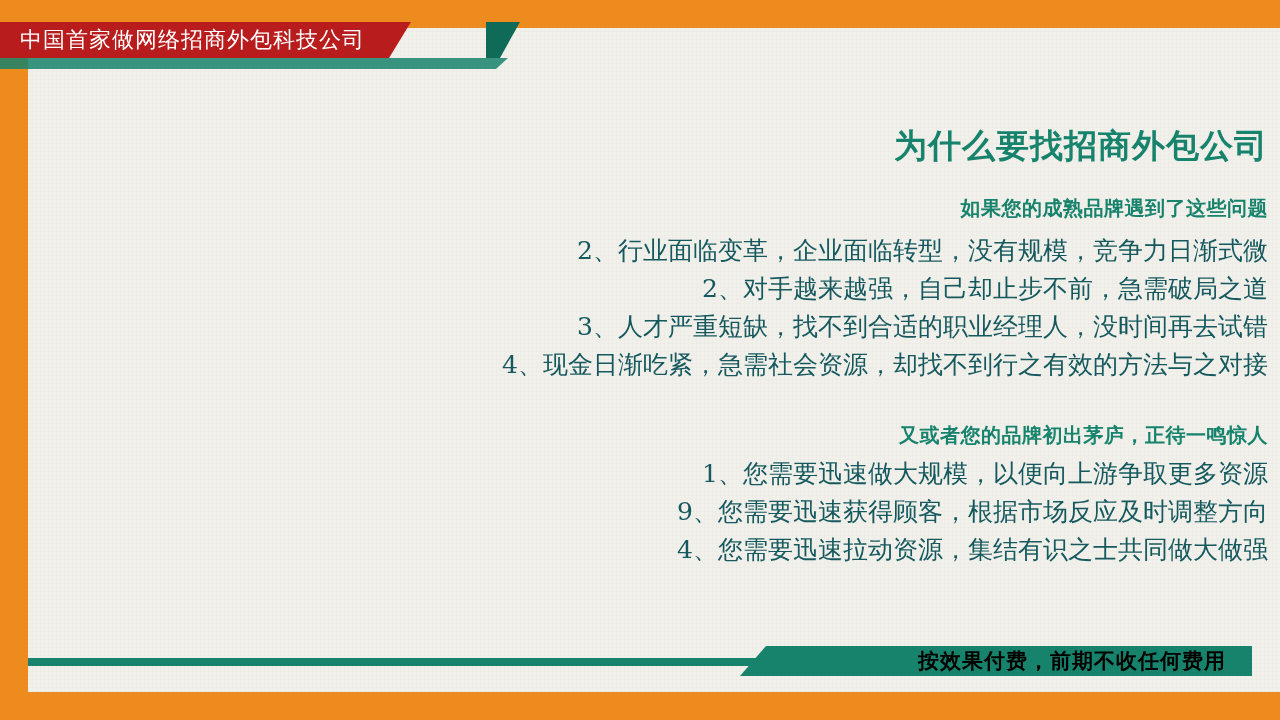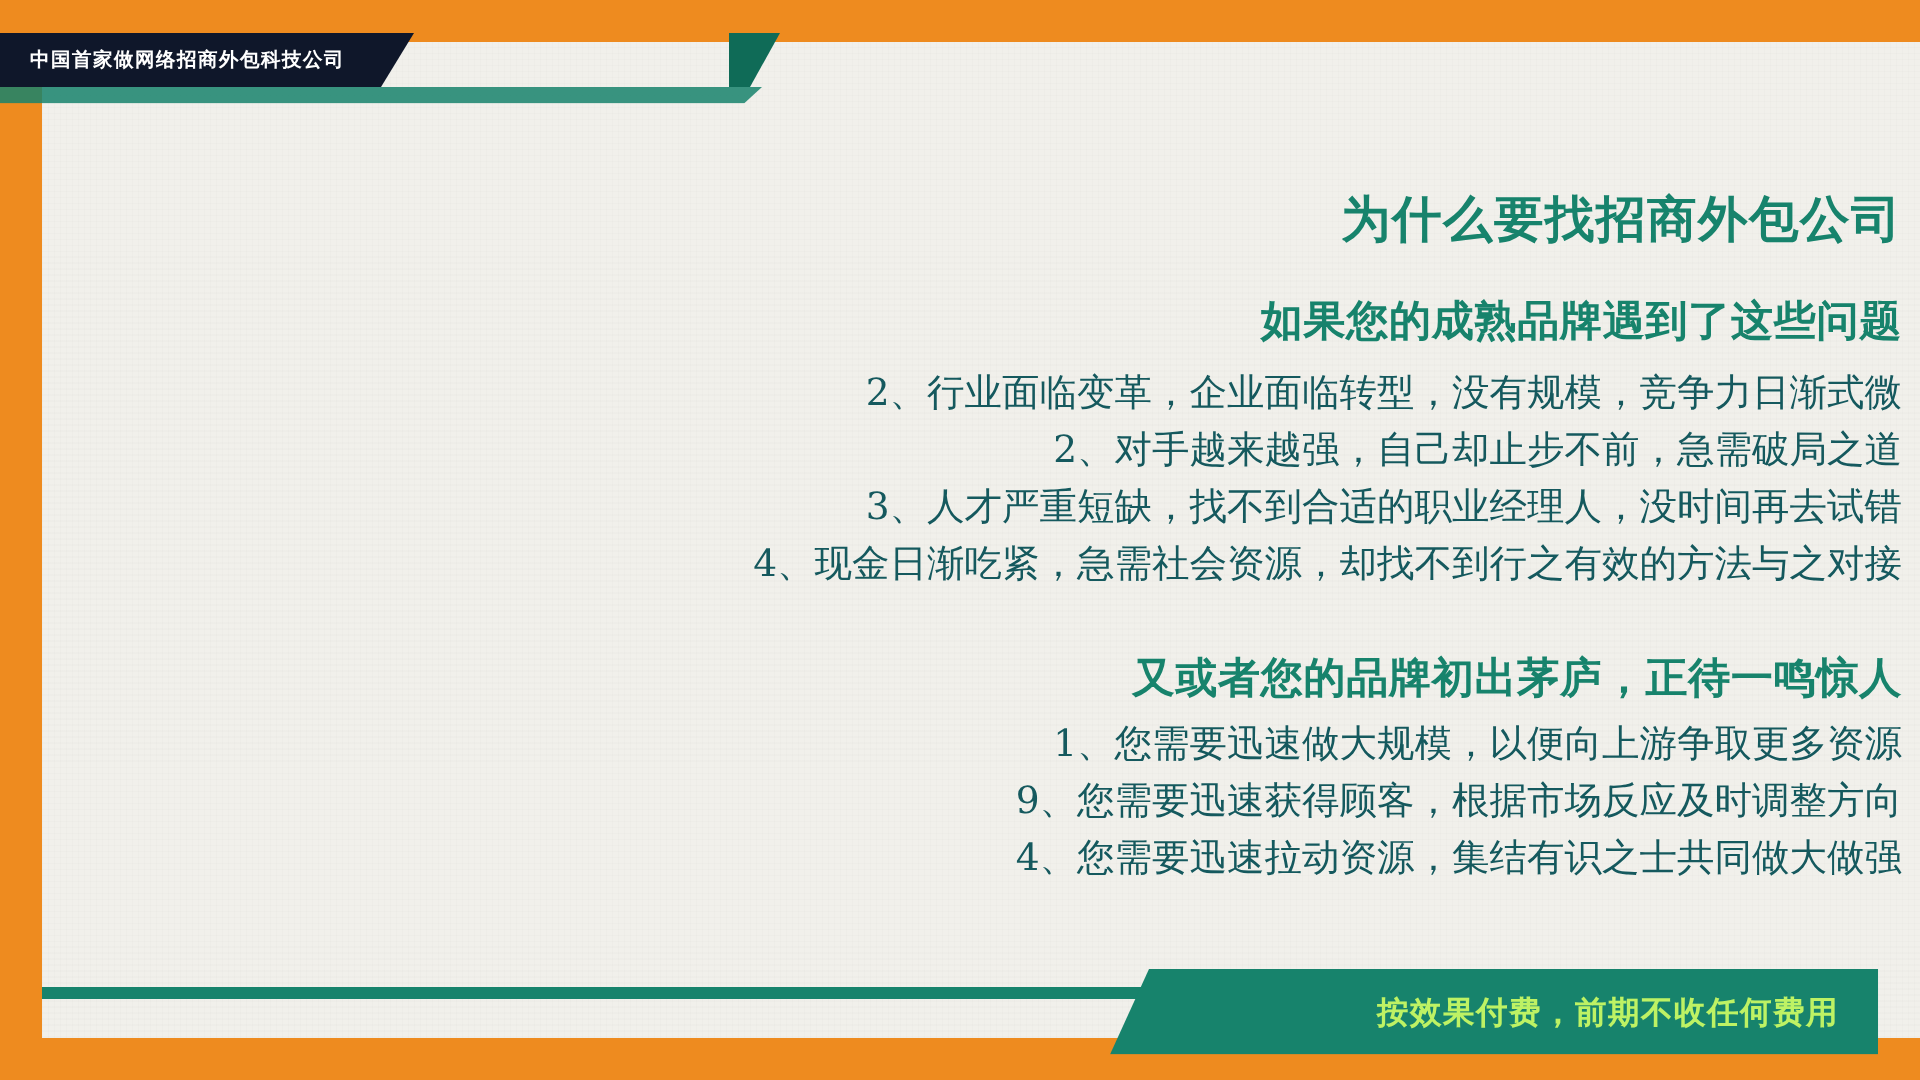--- a/index.html
+++ b/index.html
@@ -32,27 +32,27 @@
       repeating-linear-gradient(90deg, rgba(0,0,0,0.012) 0px, rgba(0,0,0,0.012) 1px, rgba(255,255,255,0) 1px, rgba(255,255,255,0) 4px),
       repeating-linear-gradient(0deg, rgba(0,0,0,0.012) 0px, rgba(0,0,0,0.012) 1px, rgba(255,255,255,0) 1px, rgba(255,255,255,0) 4px);
     text-align: right;
   }
   
   .ribbon {
     position: absolute;
     left: 0;
     top: 22px;
     height: 36px;
-    background: #0f172a;
+    background: #b91c1c;
     color: #FFFFFF;
     display: flex;
     align-items: center;
     padding: 0 46px 0 20px;
-    font-size: 13px;
-    font-weight: bold;
+    font-size: 22px;
+    font-weight: normal;
     letter-spacing: 1px;
     z-index: 4;
     clip-path: polygon(0 0, 100% 0, calc(100% - 22px) 100%, 0 100%);
   }
   .ribbon-notch {
     position: absolute;
     left: 0;
     top: 58px;
     width: 508px;
     height: 11px;
@@ -81,21 +81,21 @@
   }
   .title {
     color: #17836C;
     font-size: 33px;
     font-weight: bold;
     letter-spacing: 1px;
     margin: 0 0 26px 24px;
   }
   .subhead {
     color: #17836C;
-    font-size: 28px;
+    font-size: 20px;
     font-weight: bold;
     letter-spacing: 0.5px;
     margin: 0 0 10px 36px;
   }
   .list {
     margin: 0 0 0 32px;
     padding: 0;
     list-style: none;
   }
   .list li {
@@ -127,23 +127,23 @@
     top: 12px;
     width: 738px;
     height: 8px;
     background: #17836C;
   }
   .footer-right {
     position: absolute;
     right: 0;
     top: 0;
     width: 512px;
-    height: 57px;
+    height: 30px;
     background: #17836C;
-    color: #bef264;
+    color: #000000;
     display: flex;
     align-items: center;
     justify-content: flex-end;
     padding-right: 26px;
     box-sizing: border-box;
     font-size: 21px;
     font-weight: bold;
     letter-spacing: 1px;
     clip-path: polygon(26px 0, 100% 0, 100% 100%, 0 100%);
   }

